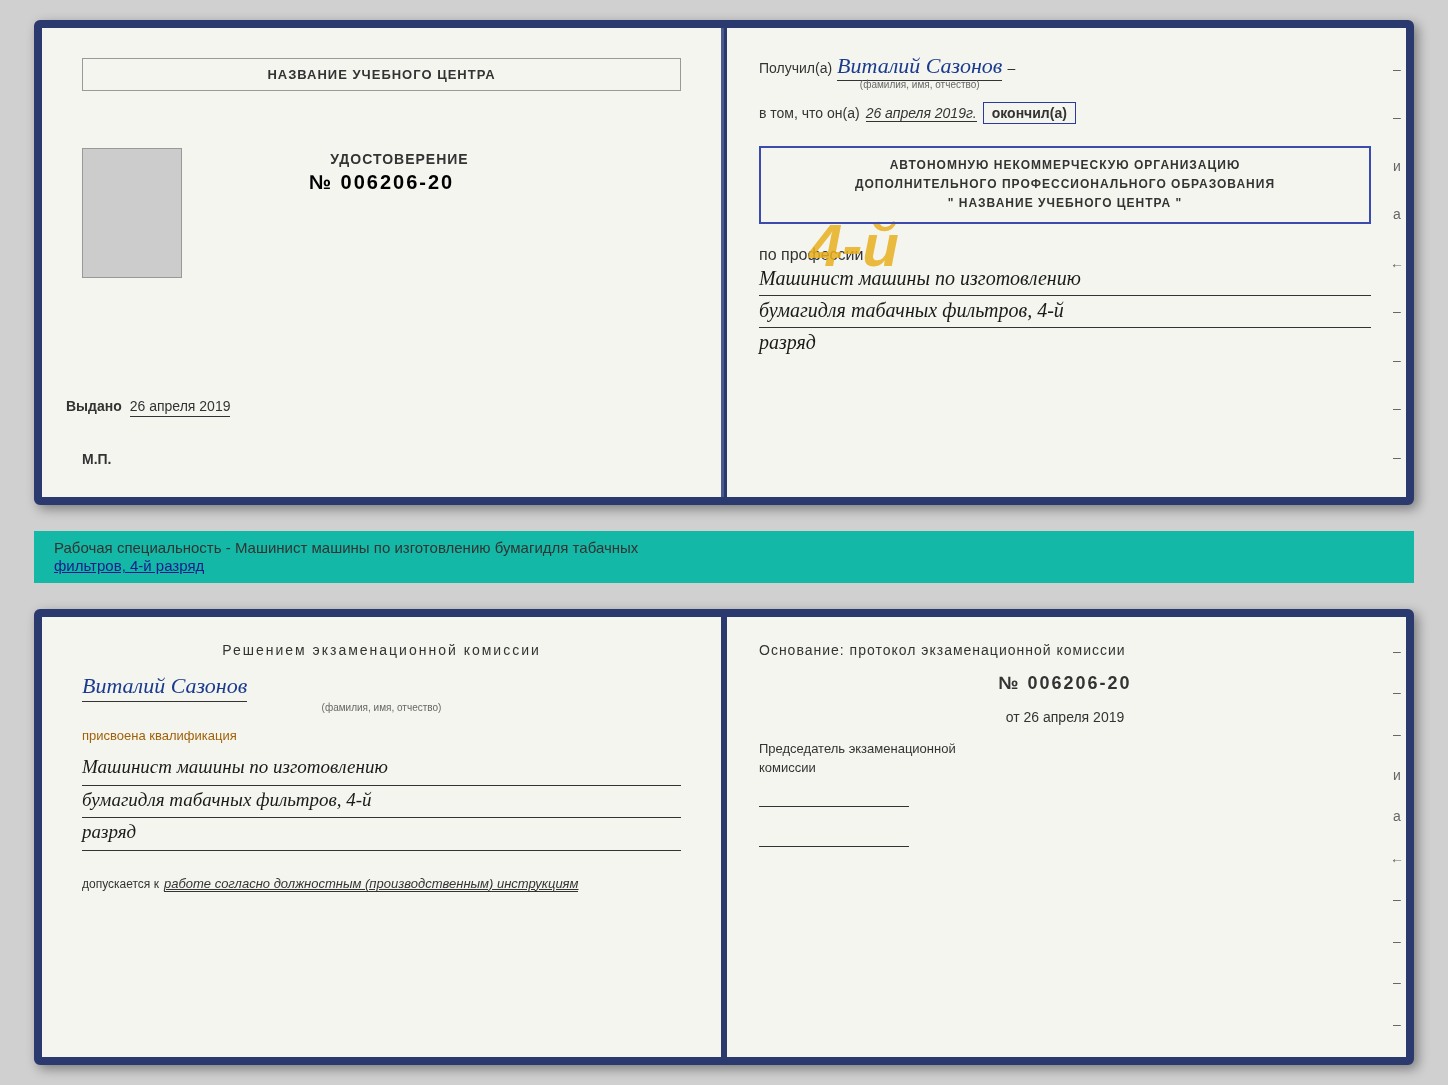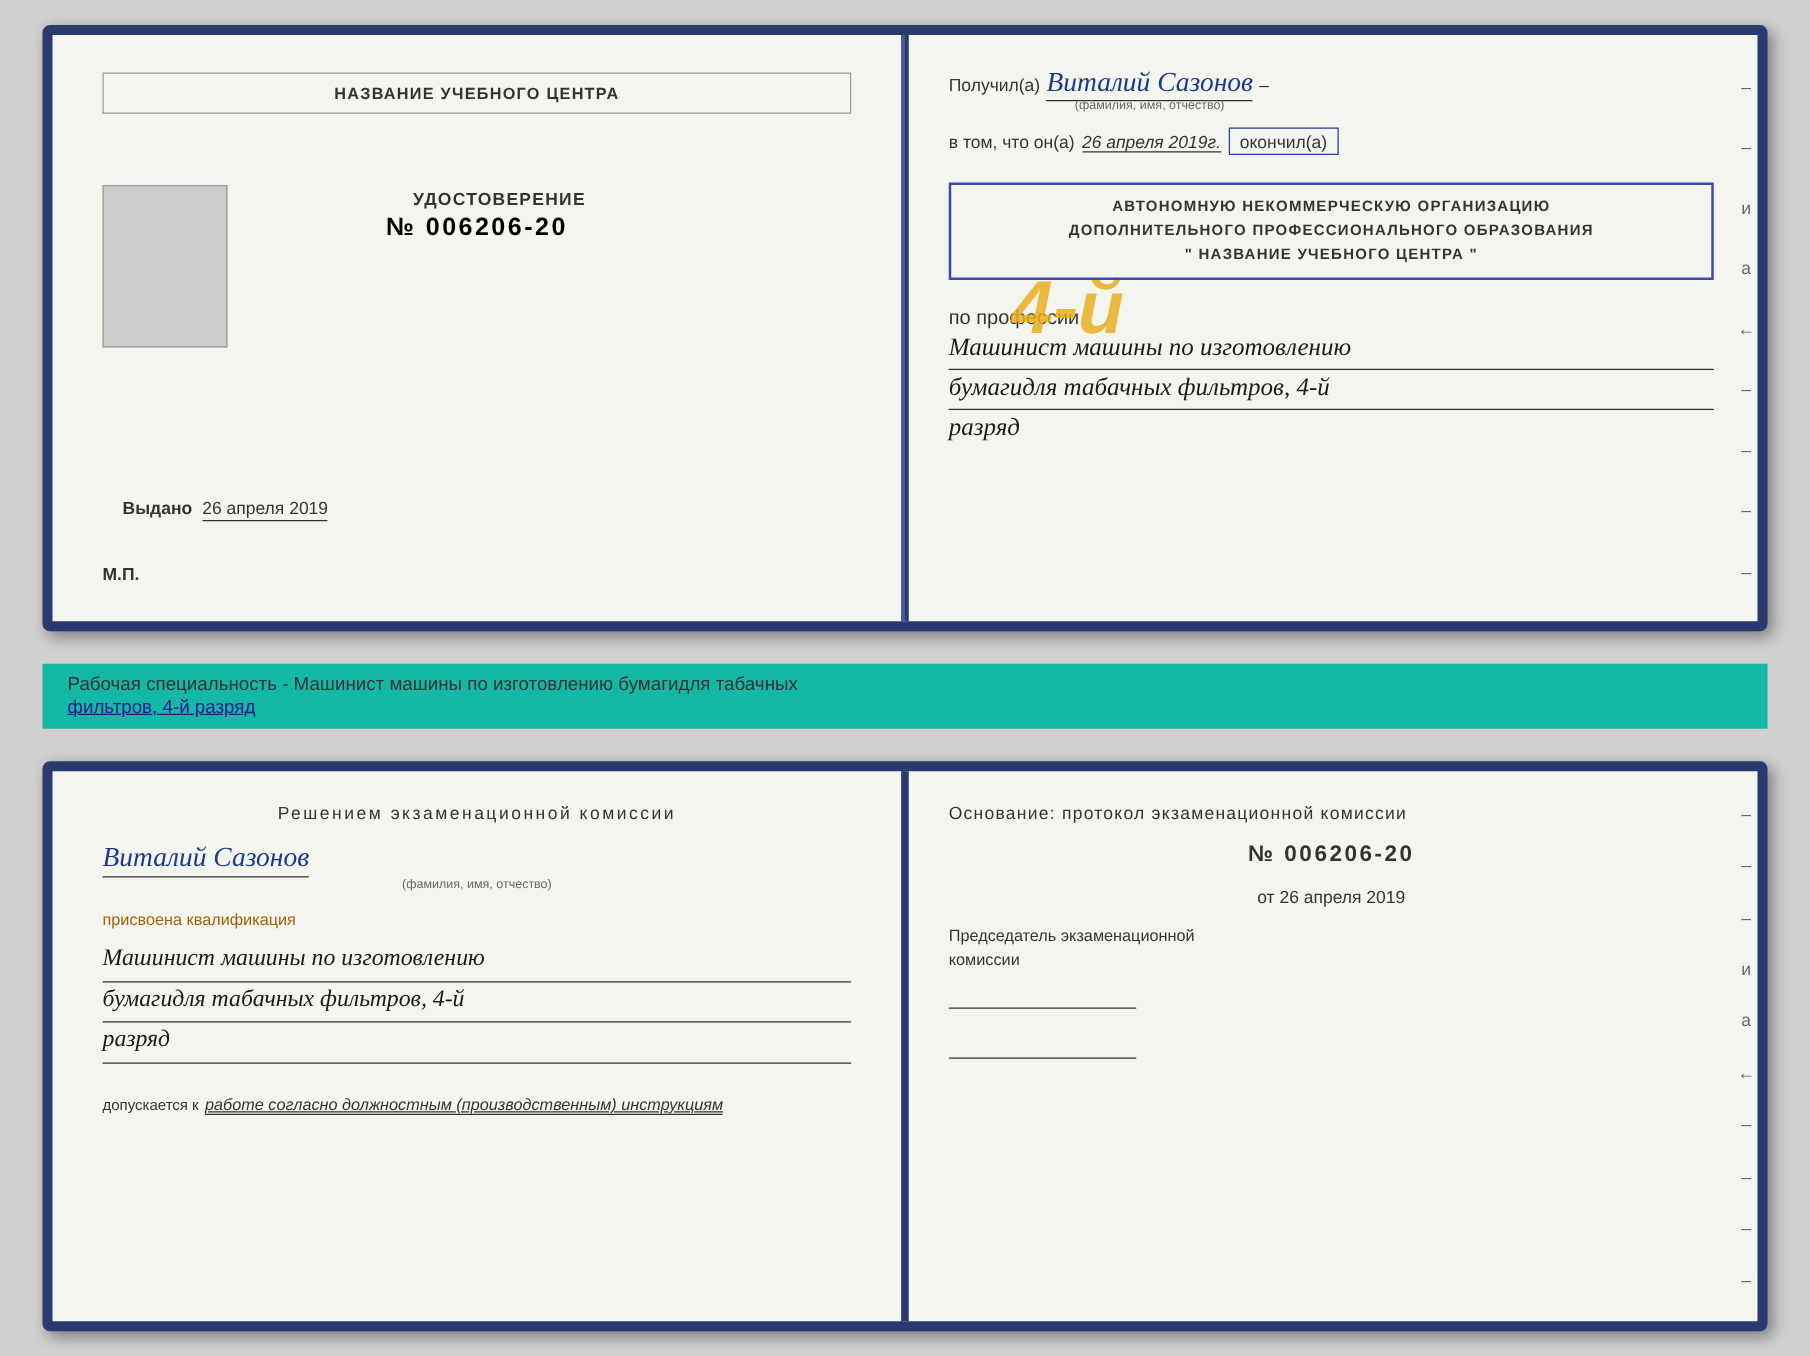--- a/index.html
+++ b/index.html
@@ -96,21 +96,21 @@
       top: 120px;
       width: 100px;
       height: 130px;
       background: #ccc;
       border: 1px solid #999;
     }
 
     .vydano-section {
       position: absolute;
       bottom: 80px;
-      left: 56px;
+      left: 24px;
       right: 40px;
       display: flex;
       align-items: baseline;
       gap: 8px;
     }
 
     .vydano-label {
       font-size: 14px;
       font-weight: bold;
       color: #333;
@@ -184,20 +184,21 @@
       color: #333;
       font-size: 14px;
       border-bottom: 1px solid #333;
     }
 
     .vtom-okончил {
       font-size: 14px;
       color: #333;
       border: 1.5px solid #2a3a9e;
       padding: 2px 8px;
+      font-weight: bold;
     }
 
     .big-number {
       font-size: 60px;
       font-weight: bold;
       color: #e8b020;
       position: absolute;
       top: 70px;
       left: 50px;
       opacity: 0.85;

